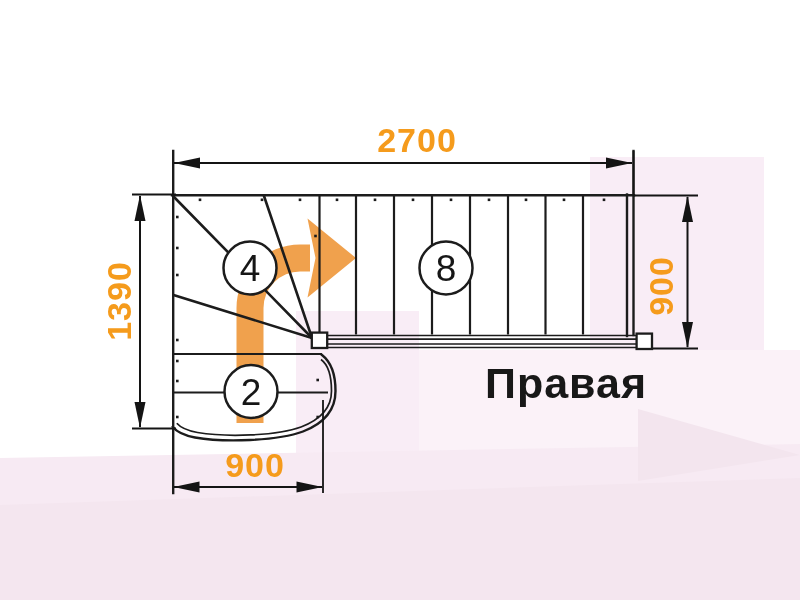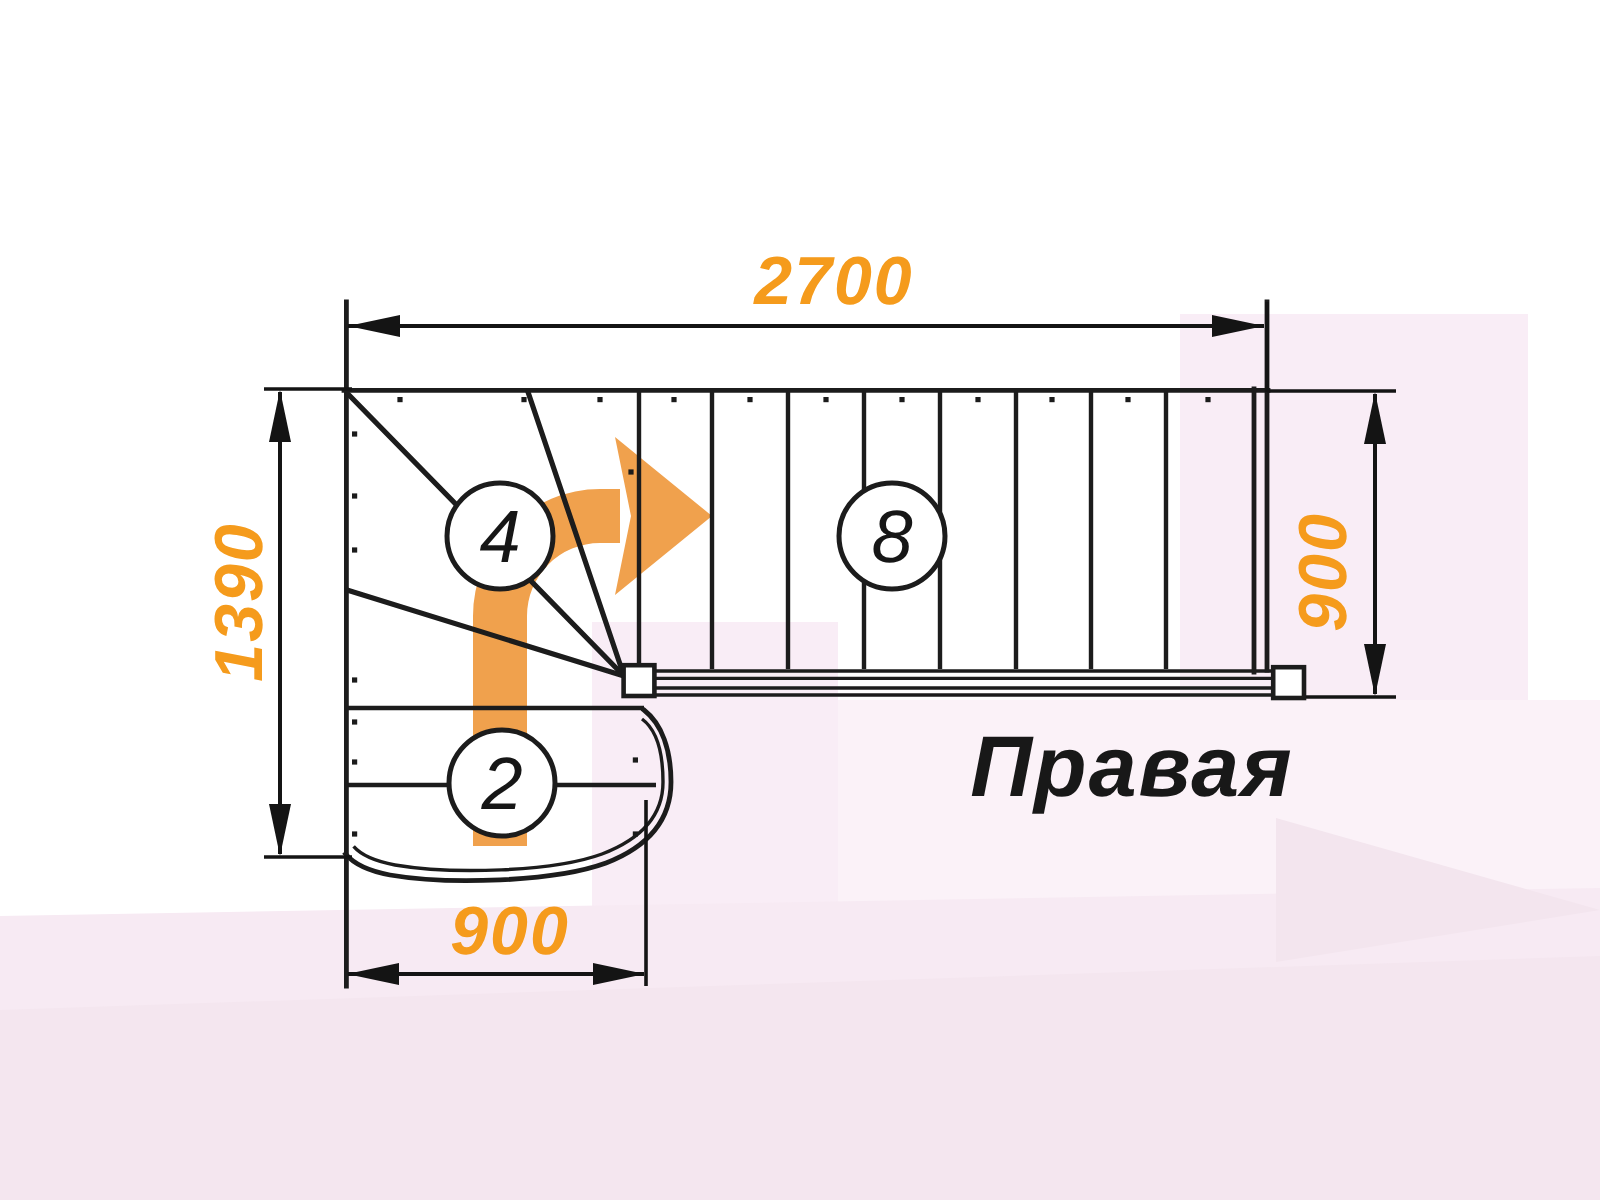--- a/index.html
+++ b/index.html
@@ -1,20 +1,20 @@
 <!DOCTYPE html>
 <html><head>
 <meta charset="utf-8">
 <style>
   html,body{margin:0;padding:0;}
   body{
     width:800px;height:600px;overflow:hidden;background:#ffffff;
     font-family:"Liberation Sans","DejaVu Sans",sans-serif;
   }
-  .stage{position:relative;width:800px;height:600px;font-style:italic;}
+  .stage{position:relative;width:800px;height:600px;}
   svg{position:absolute;left:0;top:0;display:block;}
 
   
   .ln   {stroke:#1c1c1c;stroke-width:2.4;fill:none;stroke-linecap:square;}
   .ln-thin{stroke:#1c1c1c;stroke-width:1.7;fill:none;}
   .riser{stroke:#1c1c1c;stroke-width:2.2;fill:none;}
   .fan  {stroke:#1c1c1c;stroke-width:2.6;fill:none;stroke-linecap:round;}
   .dim  {stroke:#141414;stroke-width:2;fill:none;}
   .tick {stroke:#141414;stroke-width:1.8;fill:none;}
   .dimhead{fill:#141414;stroke:none;}

